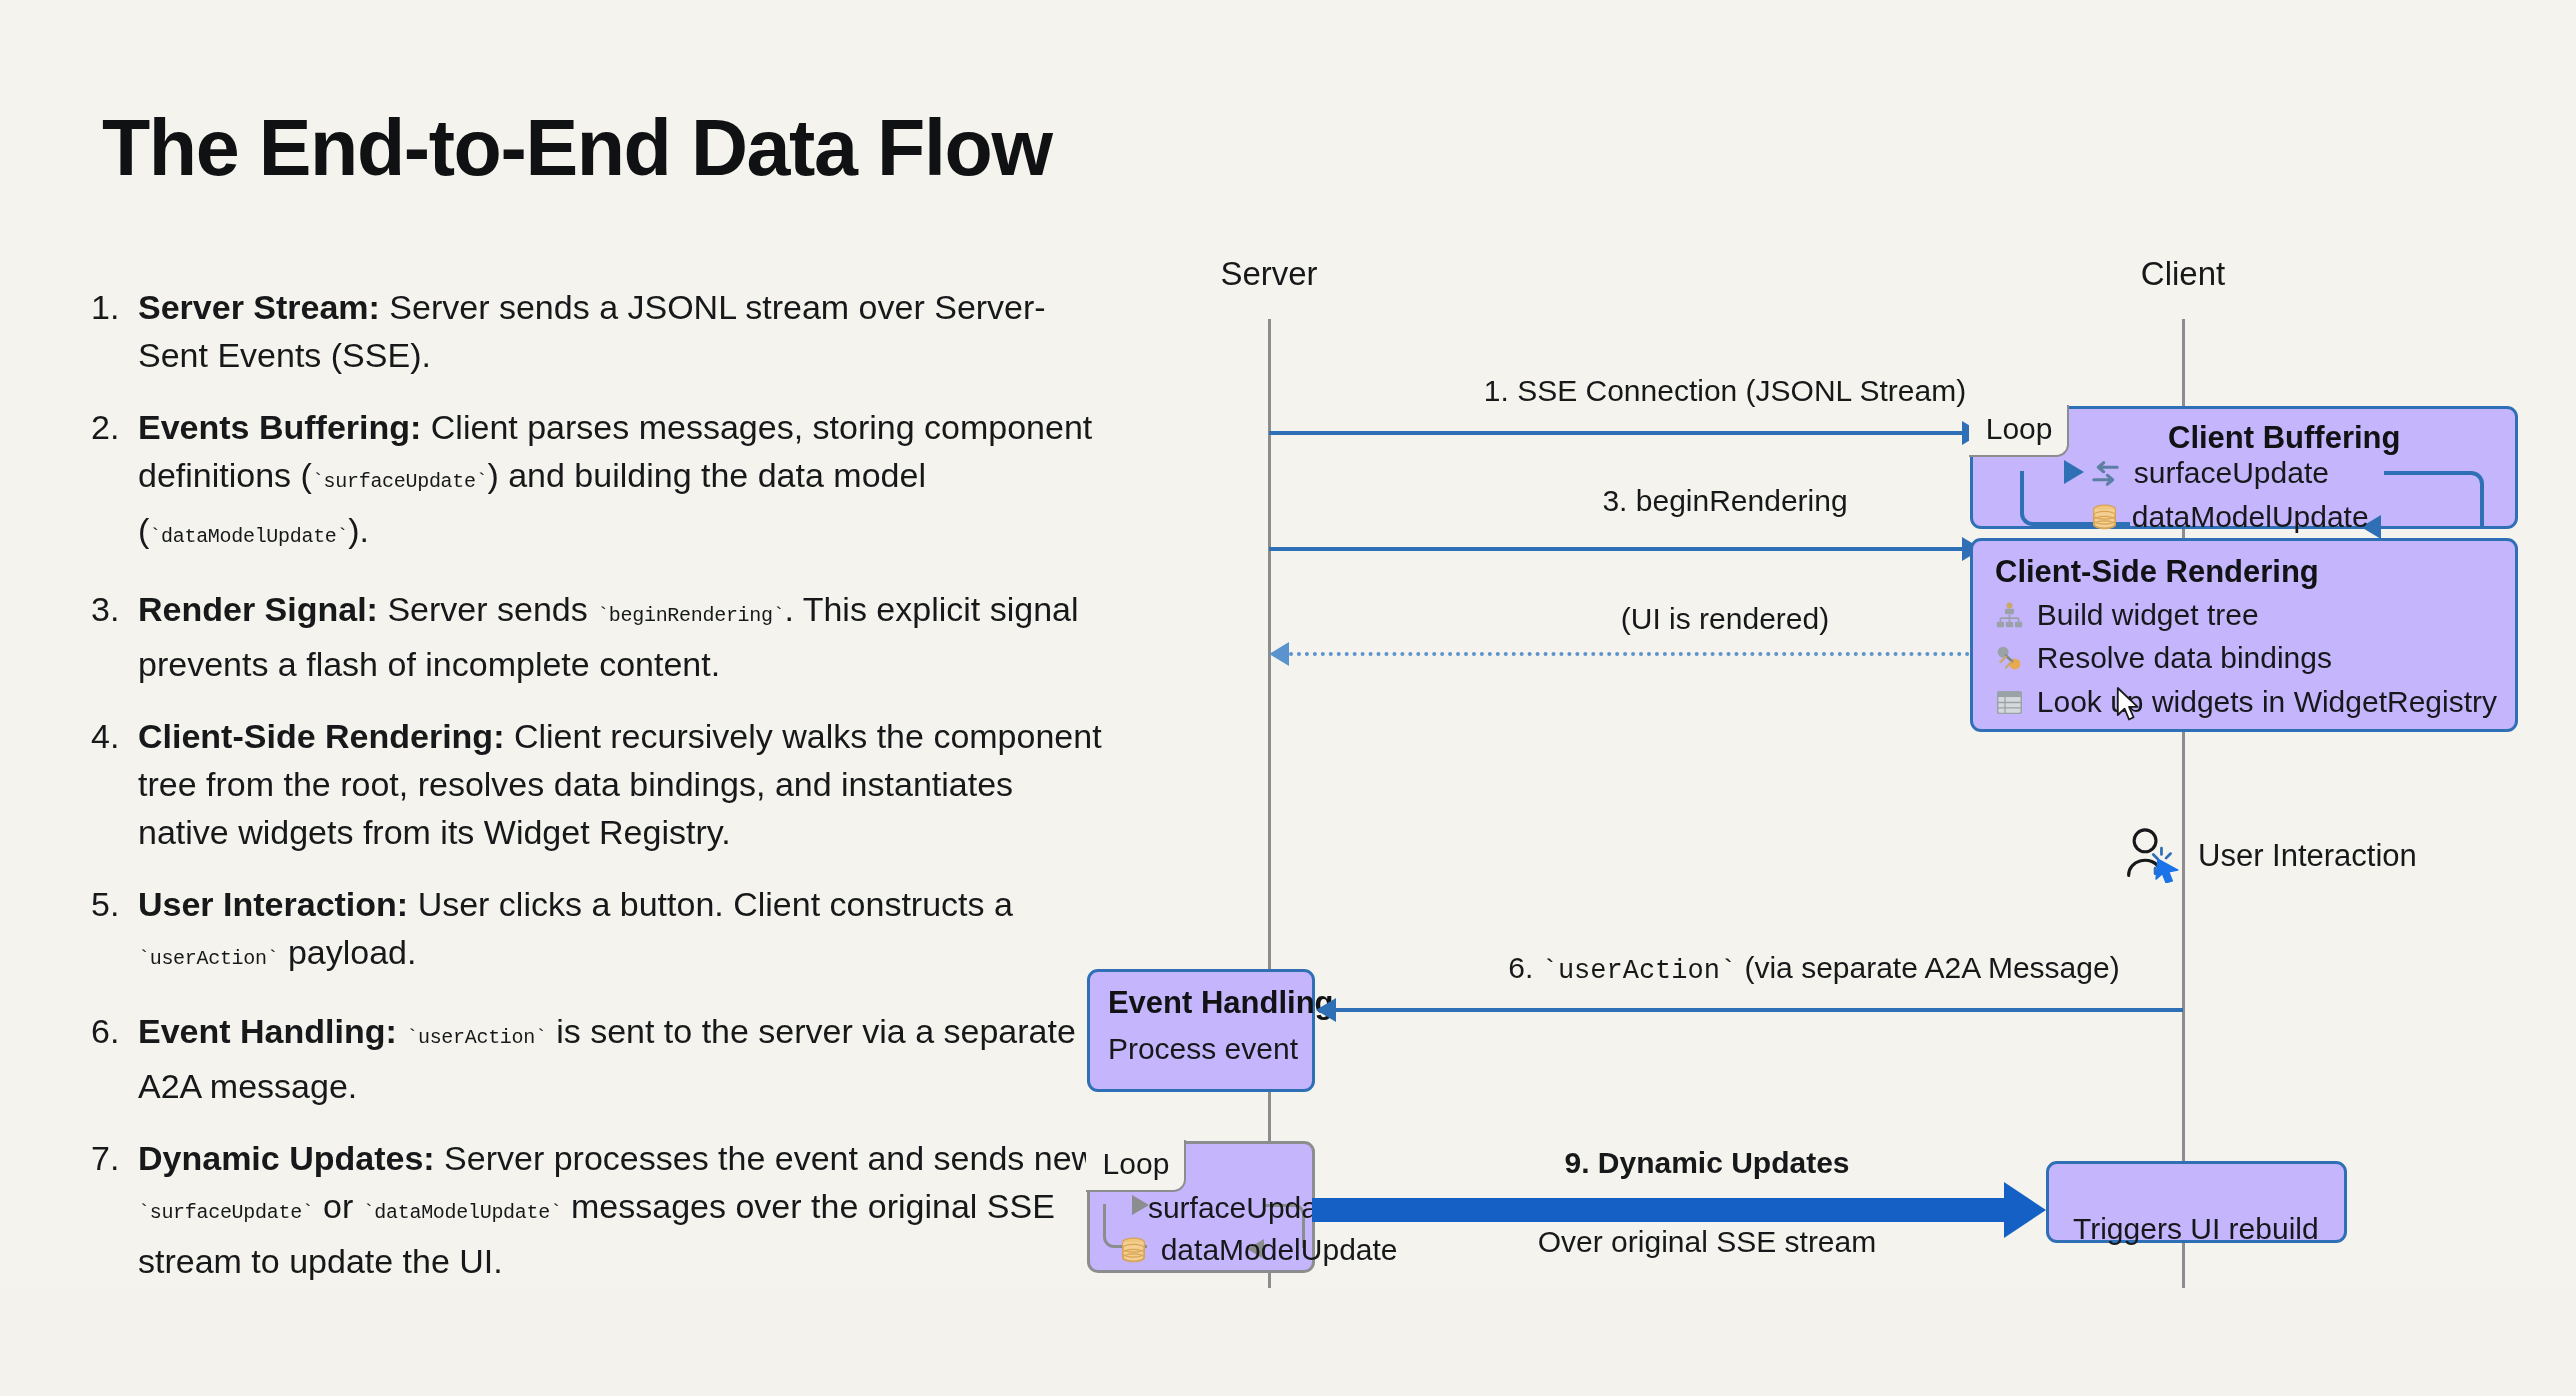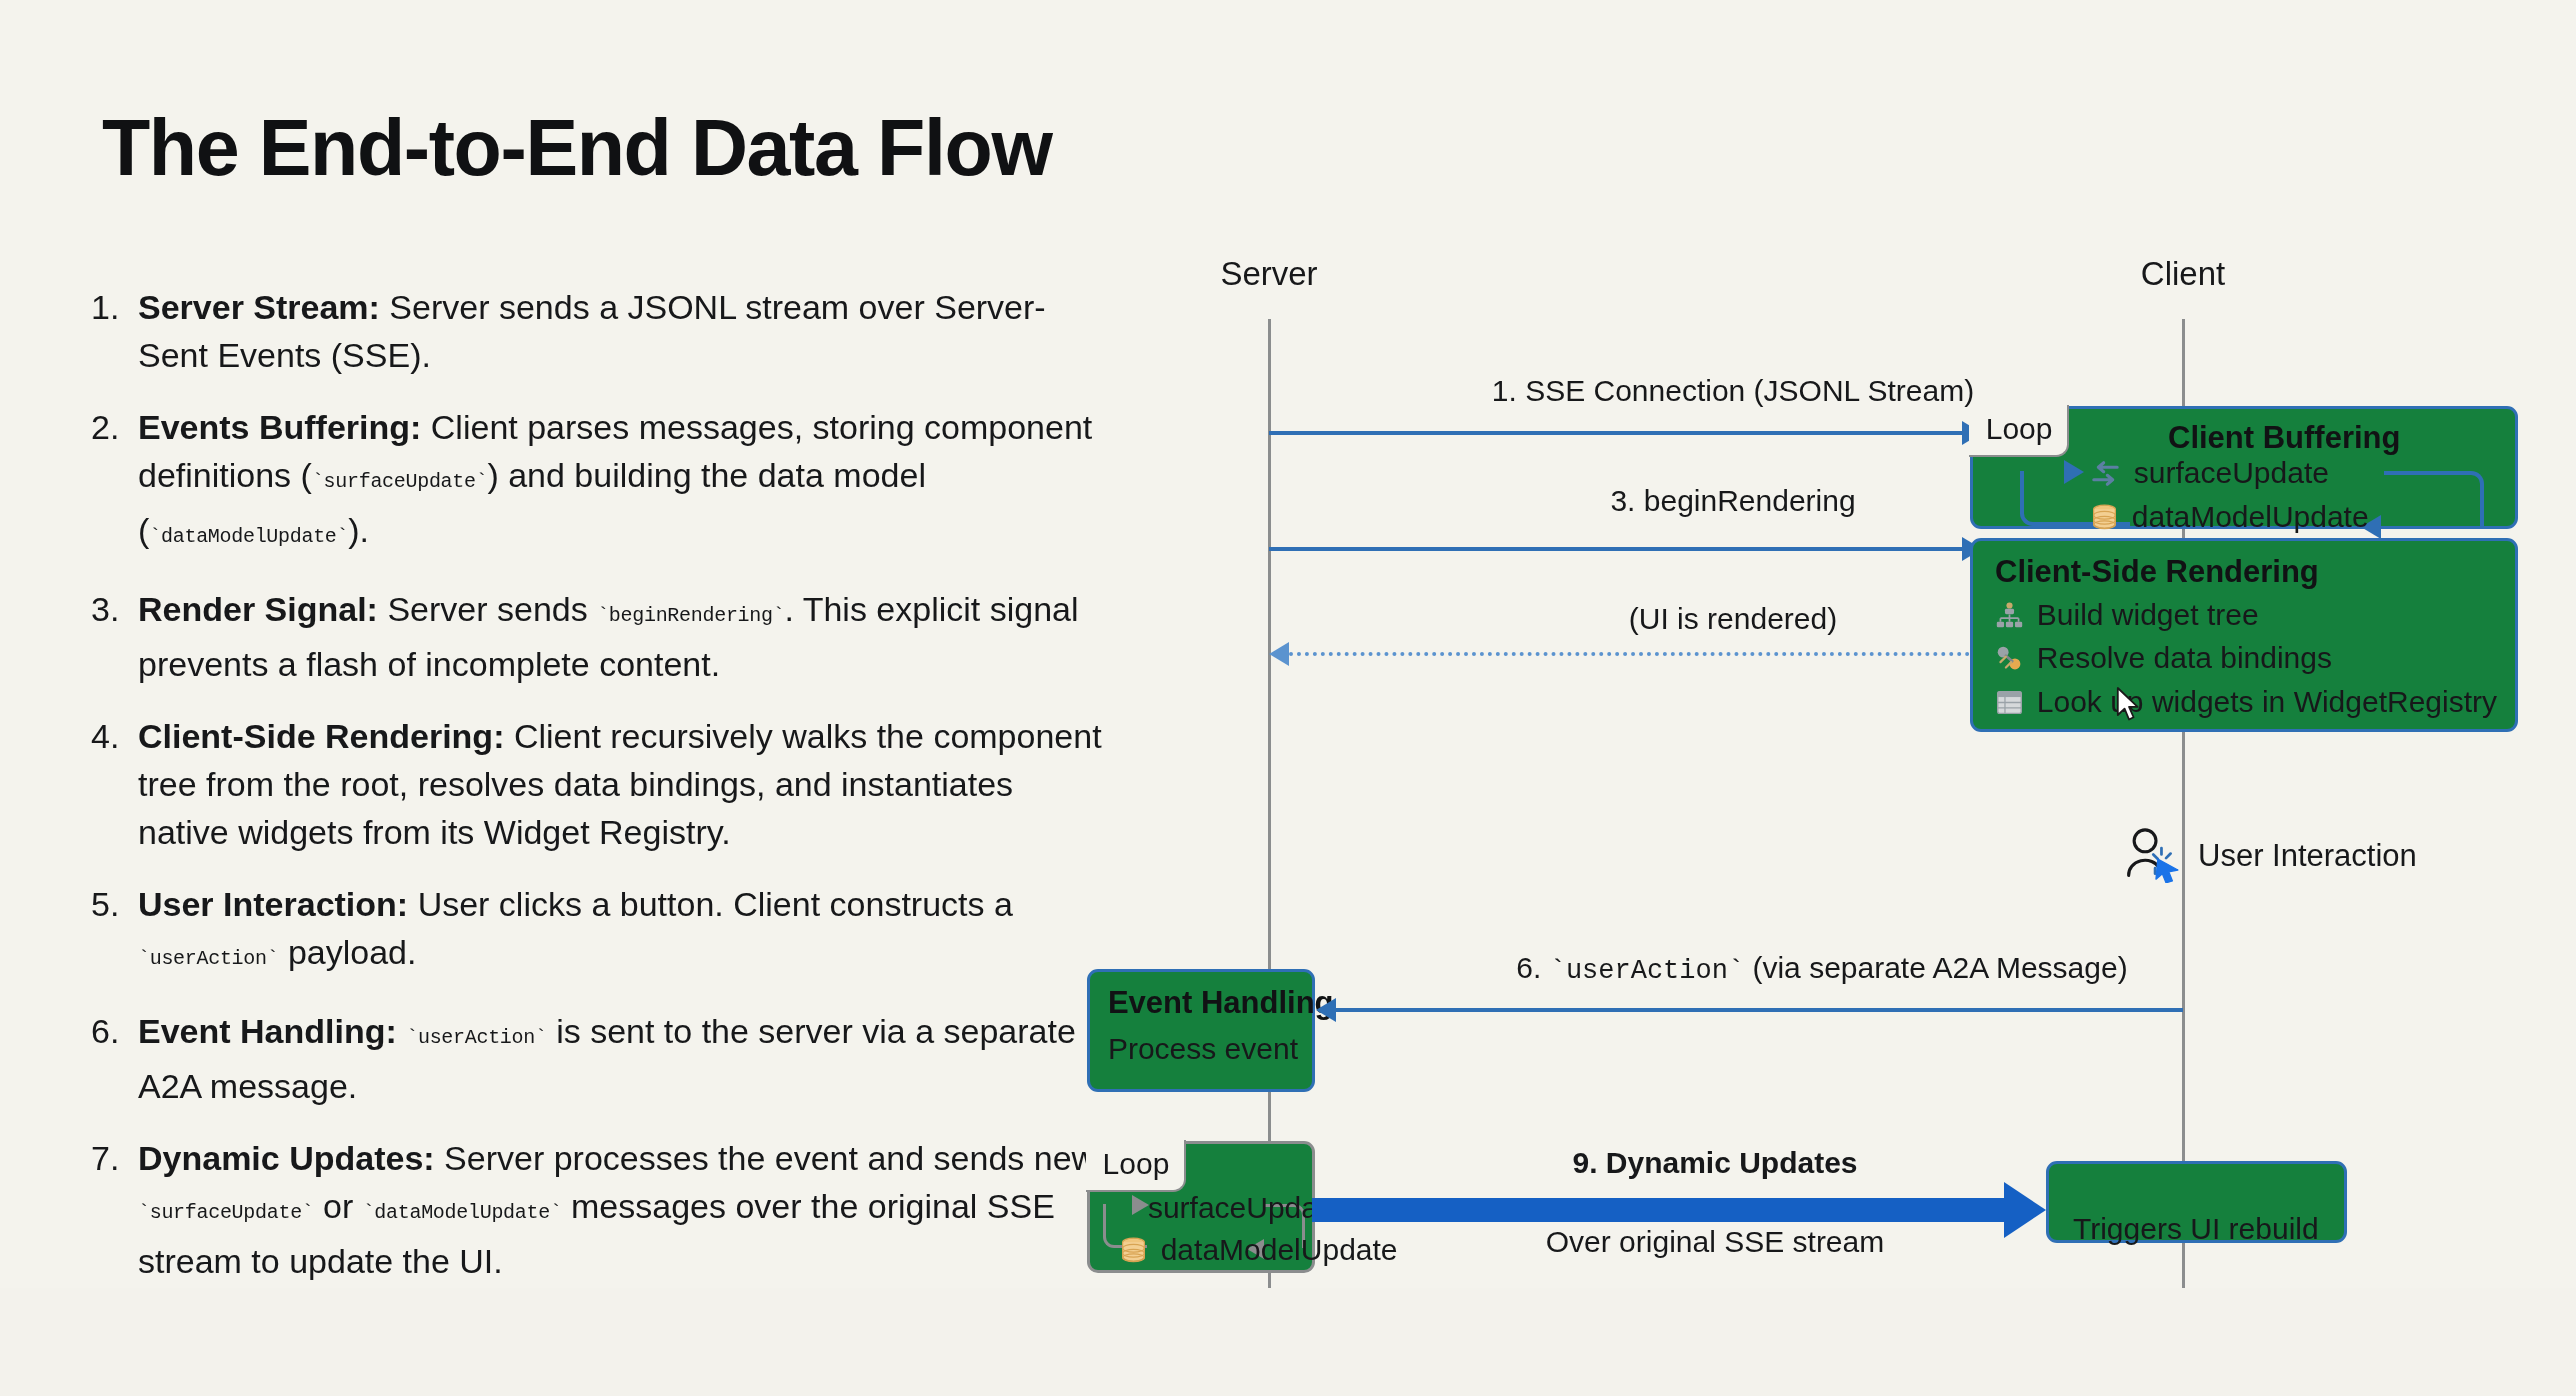--- a/index.html
+++ b/index.html
@@ -117,21 +117,20 @@
     border-top: 12px solid transparent;
     border-bottom: 12px solid transparent;
     border-right: 20px solid #5b93cf;
   }
   .msg-label {
     position: absolute;
     font-size: 30px;
     color: #17181a;
     white-space: nowrap;
     transform: translateX(-50%);
-    margin-left: 8px;
   }
   .msg-label.bold { font-weight: 700; }
   .msg-label code {
     font-family: "Liberation Mono", "DejaVu Sans Mono", monospace;
     font-size: 27px;
   }
 
   
   .thick-arrow-body {
     position: absolute;
@@ -144,21 +143,21 @@
     height: 0;
     border-top: 28px solid transparent;
     border-bottom: 28px solid transparent;
     border-left: 42px solid #1560c4;
   }
 
   
   .box {
     position: absolute;
     box-sizing: border-box;
-    background: #15803d;
+    background: #c4b5fd;
     border: 3.7px solid #2f6fb5;
     border-radius: 11px;
   }
   .box.gray {
     border: 3.7px solid #8b8d8e;
   }
   .box-title {
     font-size: 31px;
     font-weight: 700;
     color: #111214;

